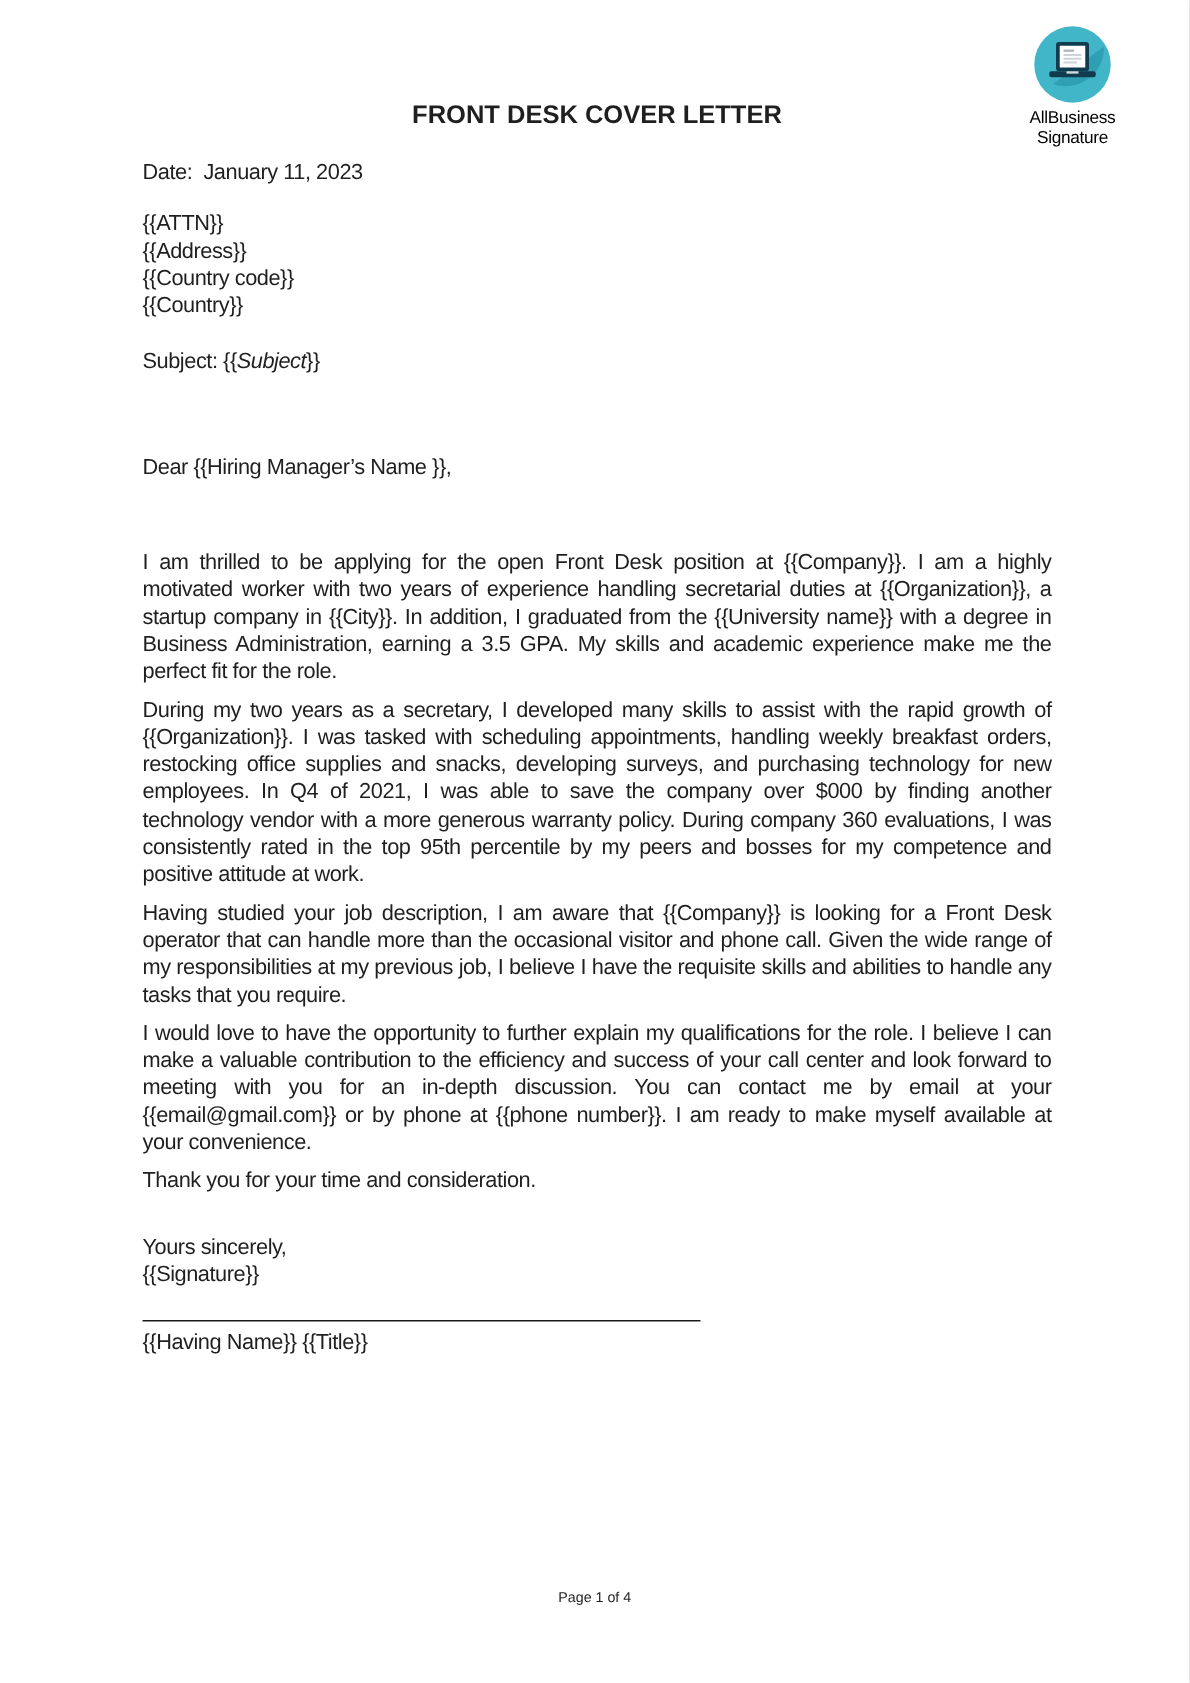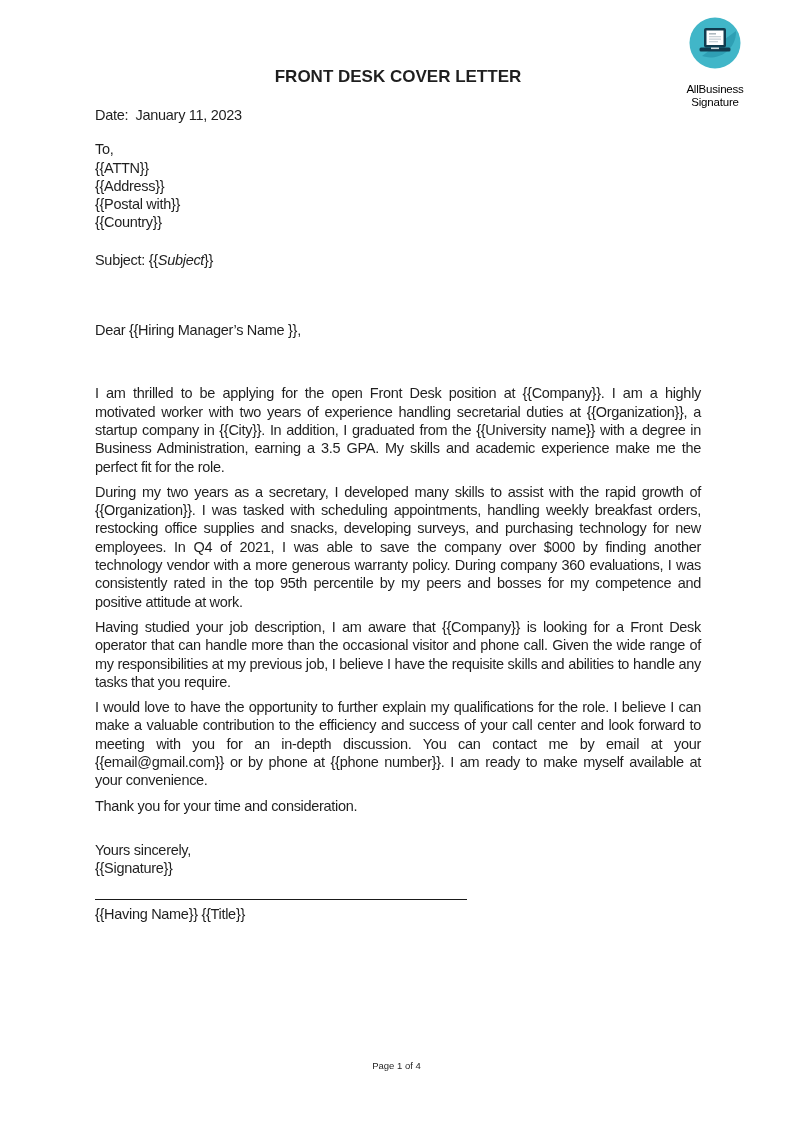--- a/index.html
+++ b/index.html
@@ -58,21 +58,21 @@
   }
   .brand{
     position:absolute;
     top:17px;
     left:682px;
     width:66px;
     text-align:center;
   }
   .brand-circle{display:block;margin:0 auto;}
   .brand-name{
-    margin-top:14px;
+    margin-top:4px;
     font-size:11.5px;
     line-height:13px;
     letter-spacing:-0.2px;
     color:#000;
   }
 </style>
 </head>
 <body>
 
 <div class="page">
@@ -96,24 +96,23 @@
     </div>
   </div>
 
   <div class="content">
 
     <h1 class="doc-title">FRONT DESK COVER LETTER</h1>
 
     <div class="date-line">Date:  January 11, 2023</div>
 
     <div class="recipient-block">
-      <div>To,</div>
       <div>{{ATTN}}</div>
       <div>{{Address}}</div>
-      <div>{{Postal with}}</div>
+      <div>{{Country code}}</div>
       <div>{{Country}}</div>
     </div>
 
     <div class="subject-line"><span>Subject: {{</span><span class="italic">Subject</span><span>}}</span></div>
 
     <div class="salutation">Dear {{Hiring Manager’s Name }},</div>
 
     <p class="body-paragraph first">I am thrilled to be applying for the open Front Desk position at {{Company}}. I am a highly motivated worker with two years of experience handling secretarial duties at {{Organization}}, a startup company in {{City}}. In addition, I graduated from the {{University name}} with a degree in Business Administration, earning a 3.5 GPA. My skills and academic experience make me the perfect fit for the role.</p>
     <p class="body-paragraph">During my two years as a secretary, I developed many skills to assist with the rapid growth of {{Organization}}. I was tasked with scheduling appointments, handling weekly breakfast orders, restocking office supplies and snacks, developing surveys, and purchasing technology for new employees. In Q4 of 2021, I was able to save the company over $000 by finding another technology vendor with a more generous warranty policy. During company 360 evaluations, I was consistently rated in the top 95th percentile by my peers and bosses for my competence and positive attitude at work.</p>
     <p class="body-paragraph">Having studied your job description, I am aware that {{Company}} is looking for a Front Desk operator that can handle more than the occasional visitor and phone call. Given the wide range of my responsibilities at my previous job, I believe I have the requisite skills and abilities to handle any tasks that you require.</p>

